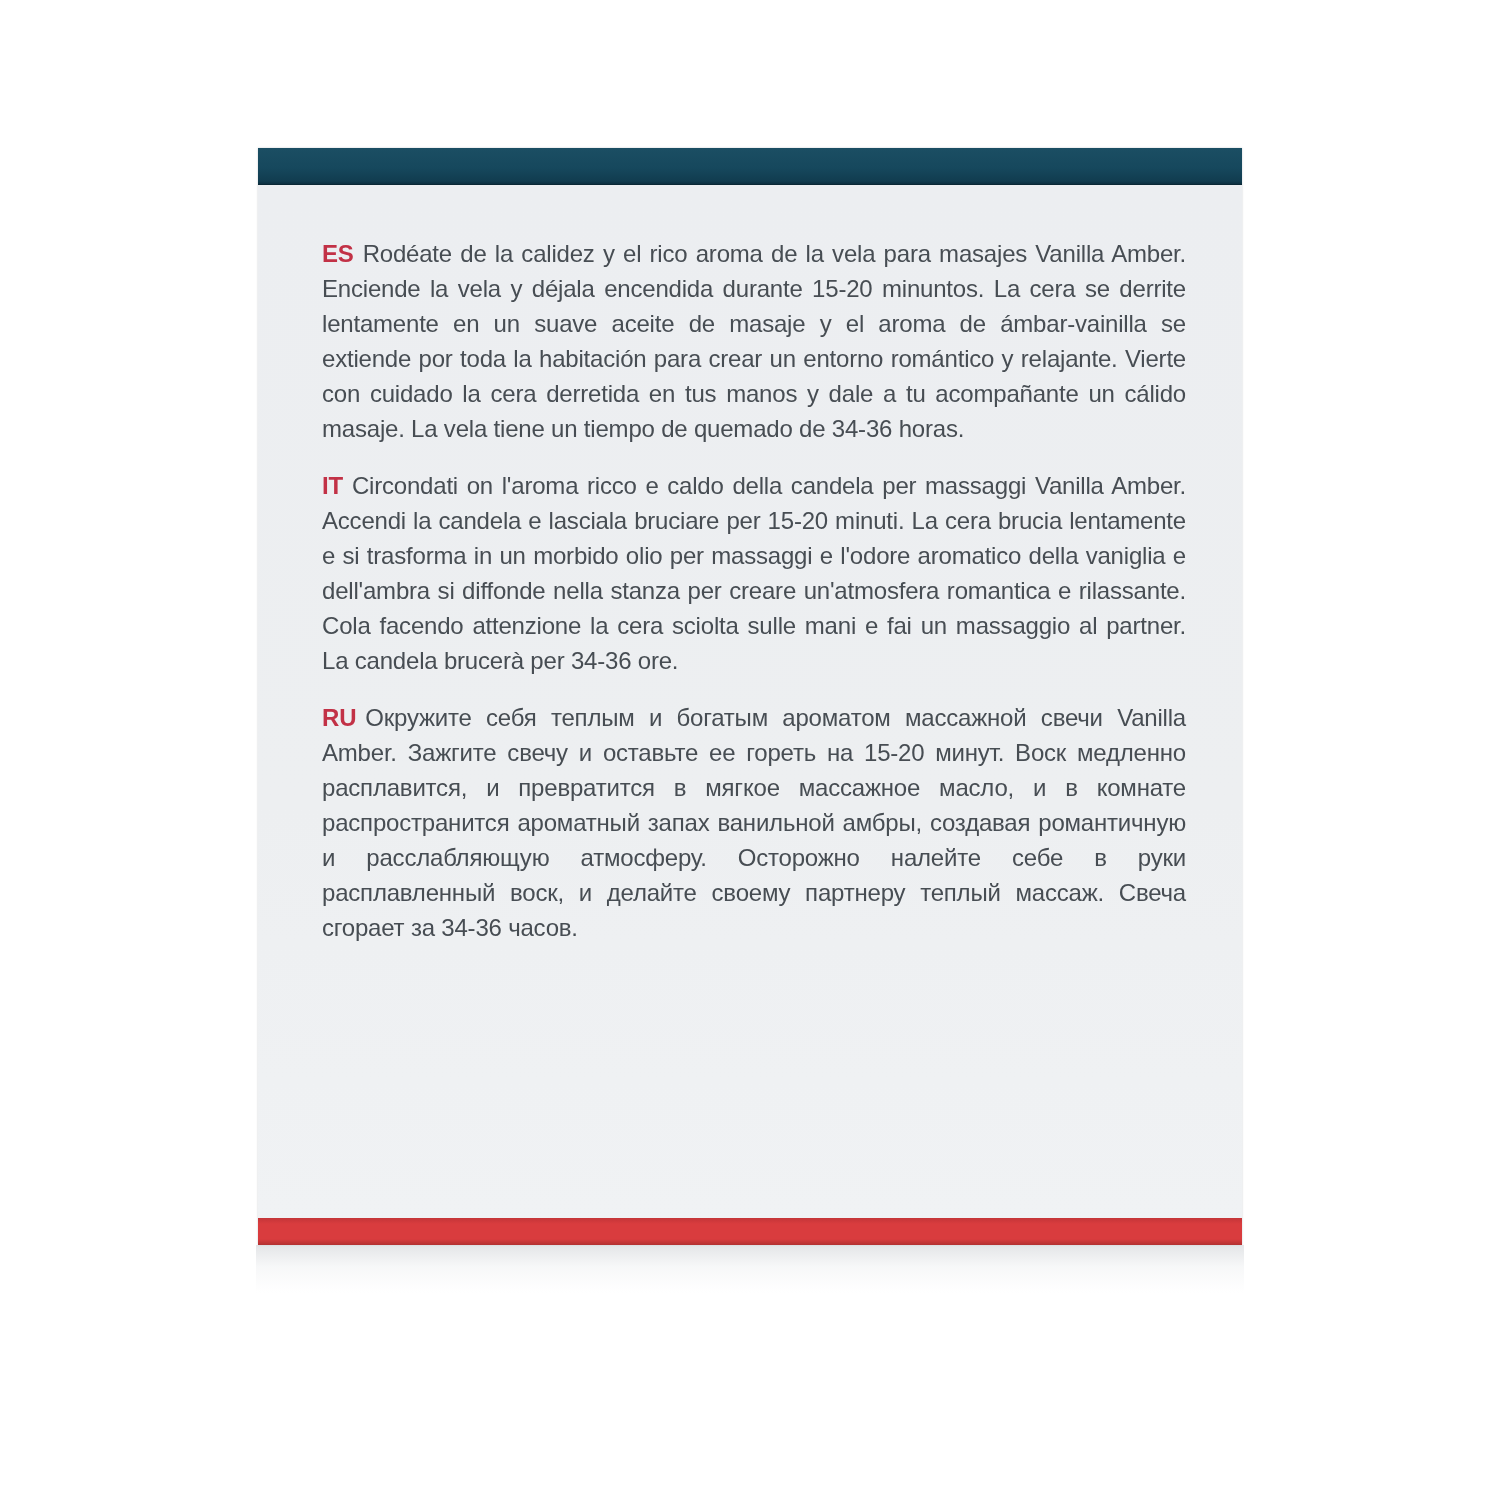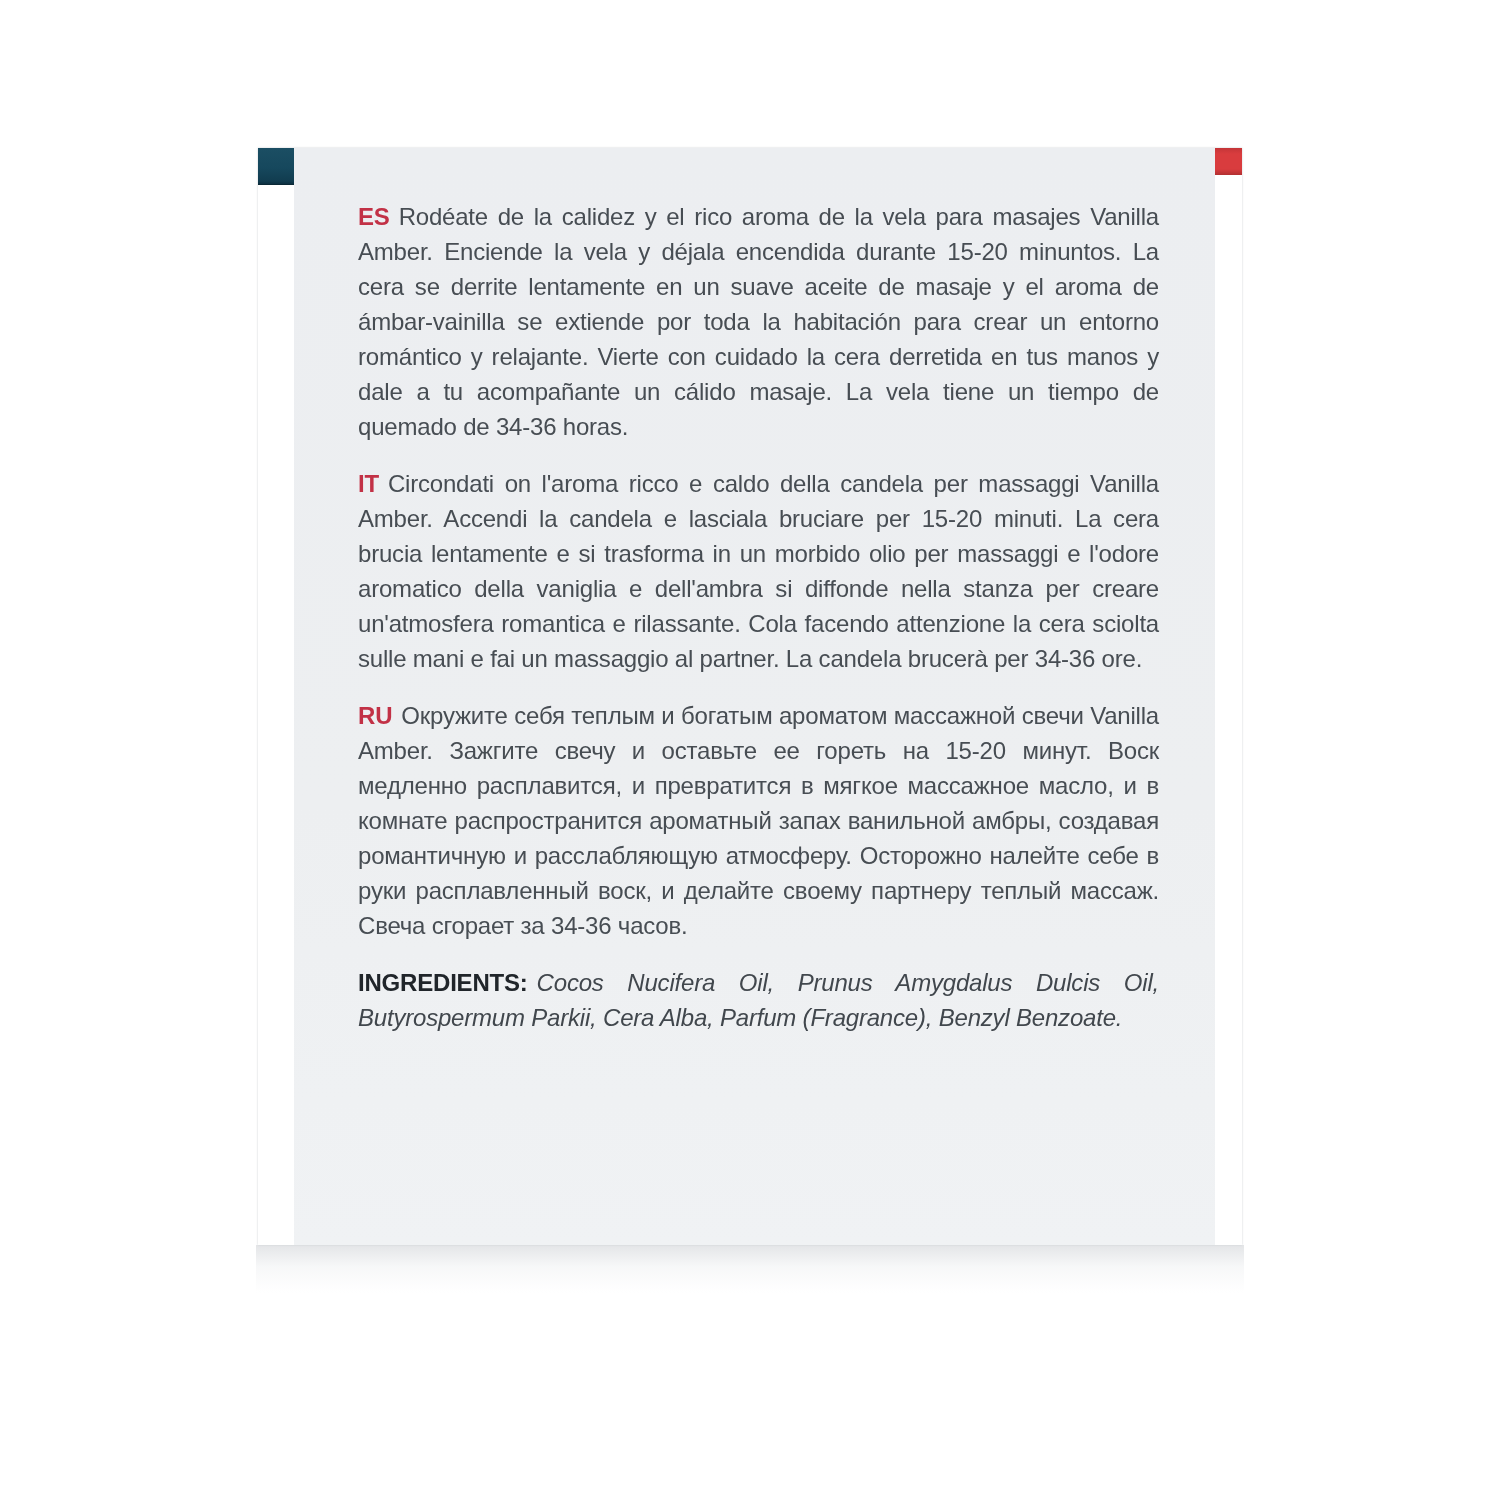--- a/index.html
+++ b/index.html
@@ -17,20 +17,21 @@
     height: 1500px;
     background: #ffffff;
   }
   .label-card {
     position: absolute;
     left: 258px;
     top: 148px;
     width: 984px;
     height: 1097px;
     display: flex;
+    flex-direction: column;
     box-shadow: 0 0 2px rgba(60,70,80,0.25);
   }
   .top-bar {
     height: 36px;
     flex: 0 0 36px;
     background: linear-gradient(180deg, #1b4e63 0%, #16485d 55%, #113c4f 92%, #0c2f40 100%);
     border-bottom: 1px solid #0a2835;
   }
   .card-body {
     flex: 1 1 auto;
@@ -100,23 +101,20 @@
       </p>
 
       <p class="lang-para">
         <span class="lang-badge">IT</span><span>Circondati on l'aroma ricco e caldo della candela per massaggi Vanilla Amber. Accendi la candela e lasciala bruciare per 15-20 minuti. La cera brucia lentamente e si trasforma in un morbido olio per massaggi e l'odore aromatico della vaniglia e dell'ambra si diffonde nella stanza per creare un'atmosfera romantica e rilassante. Cola facendo attenzione la cera sciolta sulle mani e fai un massaggio al partner. La candela brucerà per 34-36 ore.</span>
       </p>
 
       <p class="lang-para">
         <span class="lang-badge">RU</span><span>Окружите себя теплым и богатым ароматом массажной свечи Vanilla Amber. Зажгите свечу и оставьте ее гореть на 15-20 минут. Воск медленно расплавится, и превратится в мягкое массажное масло, и в комнате распространится ароматный запах ванильной амбры, создавая романтичную и расслабляющую атмосферу. Осторожно налейте себе в руки расплавленный воск, и делайте своему партнеру теплый массаж. Свеча сгорает за 34-36 часов.</span>
       </p>
 
-      <p class="ingredients-para">
-        <span class="ing-label">INGREDIENTS:</span><span class="ing-text">Cocos Nucifera Oil, Prunus Amygdalus Dulcis Oil, Butyrospermum Parkii, Cera Alba, Parfum (Fragrance), Benzyl Benzoate.</span>
-      </p>
 
     </div>
 
     <div class="bottom-bar"></div>
 
   </div>
 
   <div class="card-reflection"></div>
 
 </div>

